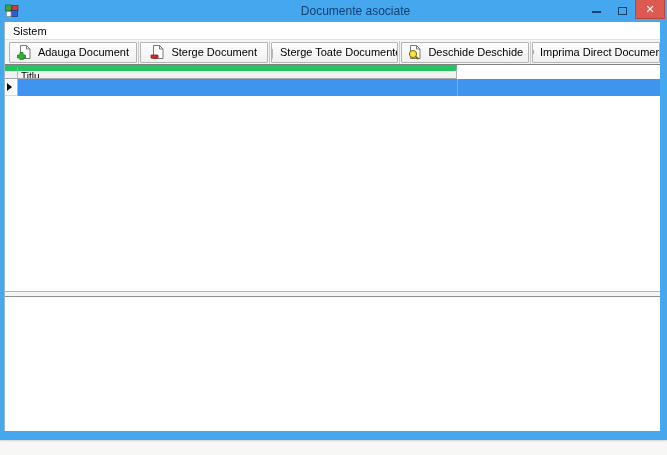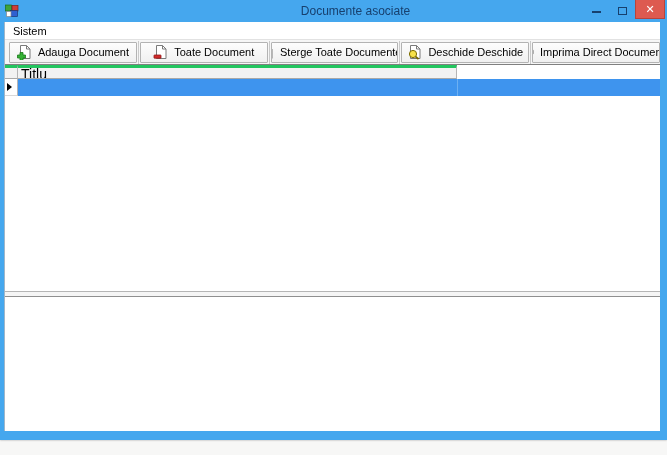--- a/index.html
+++ b/index.html
@@ -77,22 +77,22 @@
   
   .grid{
     flex:0 0 227px;background:#fff;
     border-top:1px solid #808080;
     display:flex;flex-direction:column;overflow:hidden;
   }
   .grid-header{display:flex;height:14px;flex:0 0 auto;}
   .gh-cell{
     background:#f2f2f2;
     border-right:1px solid #b5b5b5;border-bottom:1px solid #a8a8a8;
-    border-top:3px solid #22c55e;
-    font-size:14px;line-height:12px;padding-left:3px;color:#000;
+    border-top:6px solid #22c55e;
+    font-size:10px;line-height:12px;padding-left:3px;color:#000;
     overflow:hidden;white-space:nowrap;
   }
   .gh-sel{width:13px;flex:0 0 auto;}
   .gh-titlu{width:439px;flex:0 0 auto;}
   .gh-fisier{flex:1;}
   .grid-row{display:flex;height:17px;flex:0 0 auto;}
   .cell-sel{
     width:13px;flex:0 0 auto;background:#fff;
     border-right:1px solid #b5b5b5;border-bottom:1px solid #d8d8d8;
     display:flex;align-items:center;
@@ -157,21 +157,21 @@
         <span>Adauga Document</span>
       </button>
       <div class="tb-sep"></div>
 
       <button class="tb-btn">
         <svg width="16" height="16" viewBox="0 0 16 16">
           <path d="M3.5 1.5 h6 l3.5 3.5 v9.5 h-9.5 z" fill="#fff" stroke="#7a7a7a"></path>
           <path d="M9.5 1.5 v3.5 h3.5" fill="none" stroke="#7a7a7a"></path>
           <rect x="1" y="11" width="7" height="3.2" rx="0.5" fill="#d22b2b" stroke="#8f1616" stroke-width="0.8"></rect>
         </svg>
-        <span>Toate Document</span>
+        <span>Sterge Document</span>
       </button>
       <div class="tb-sep"></div>
 
       <button class="tb-btn">
         <svg width="16" height="16" viewBox="0 0 16 16">
           <path d="M3.5 1.5 h6 l3.5 3.5 v9.5 h-9.5 z" fill="#fff" stroke="#7a7a7a"></path>
           <path d="M9.5 1.5 v3.5 h3.5" fill="none" stroke="#7a7a7a"></path>
           <rect x="1" y="11" width="7" height="3.2" rx="0.5" fill="#d22b2b" stroke="#8f1616" stroke-width="0.8"></rect>
         </svg>
         <span>Sterge Toate Documentele</span>

